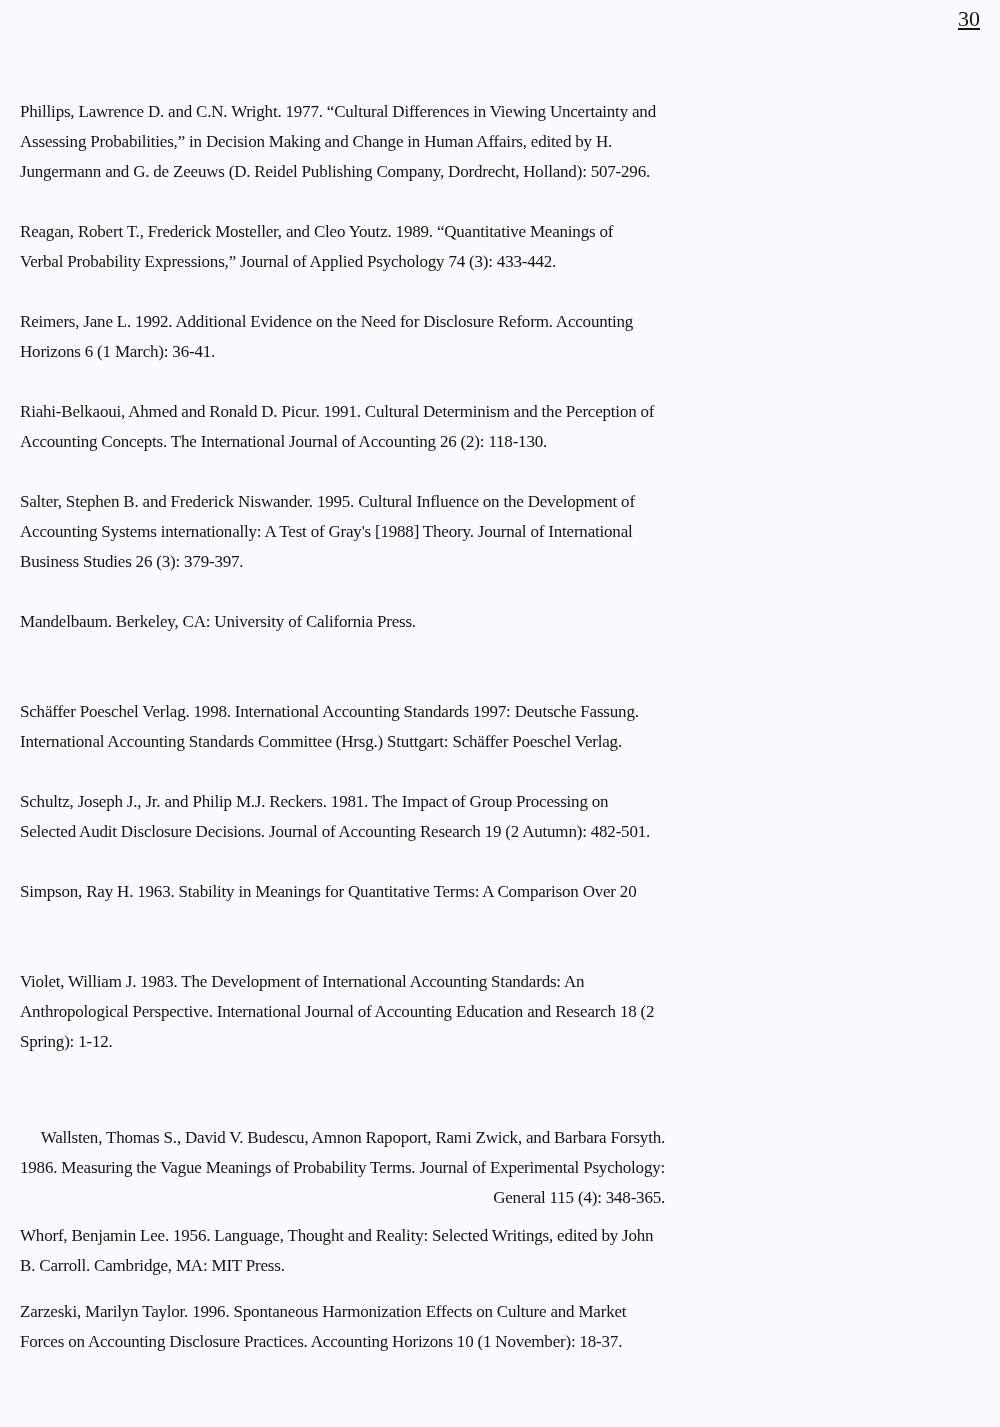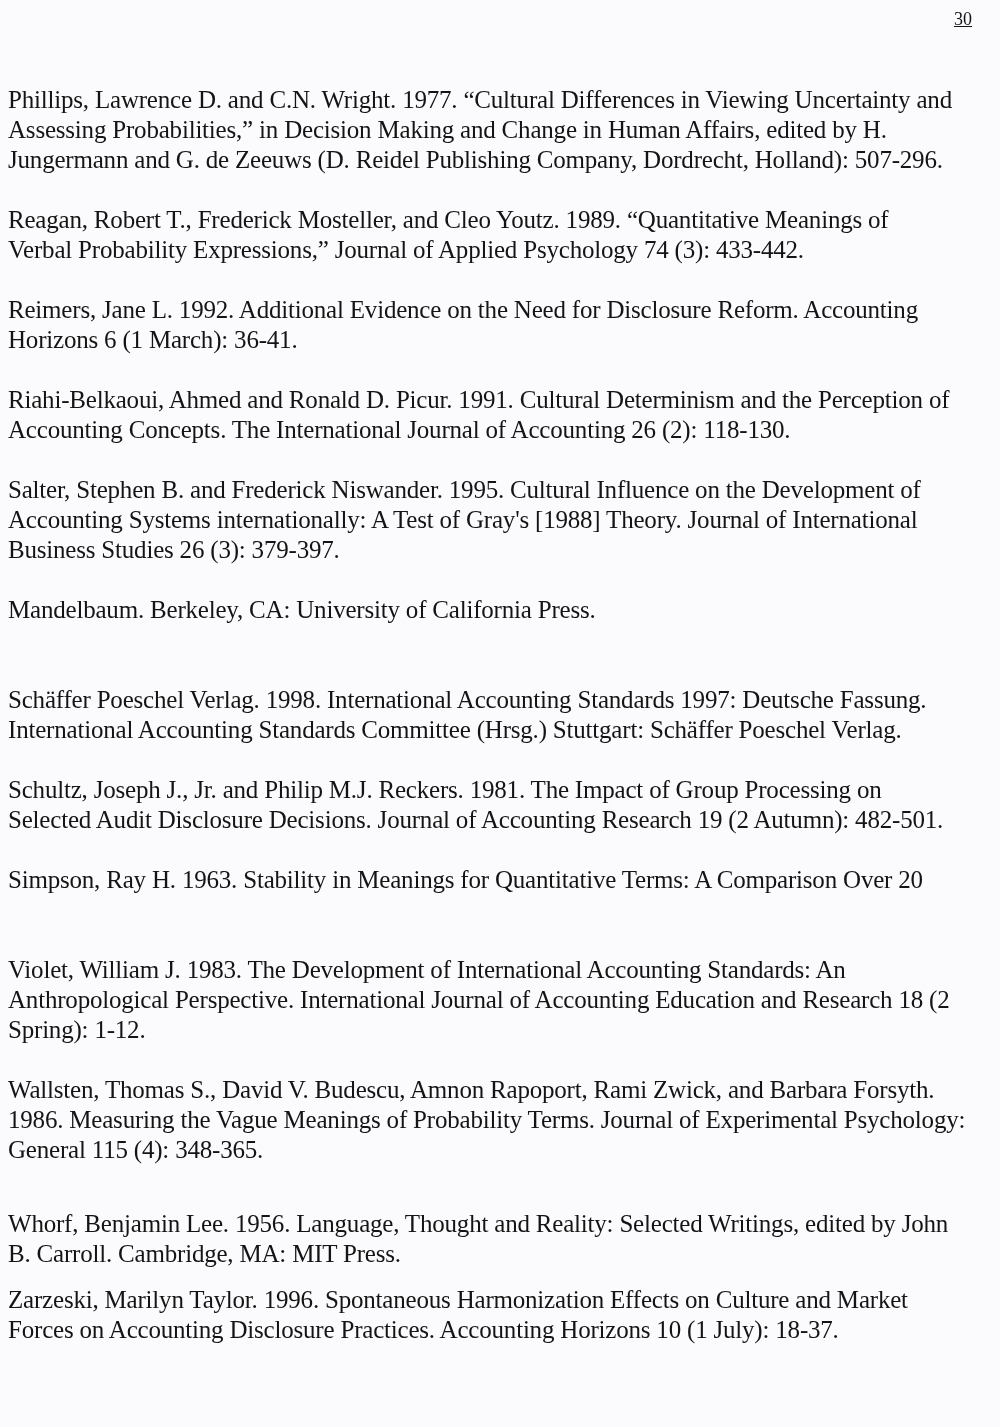--- a/index.html
+++ b/index.html
@@ -11,35 +11,35 @@
       height: 1427px;
       background: #fbfbfd;
       color: #141414;
       font-family: "Liberation Serif", serif;
       position: relative;
       overflow: hidden;
     }
     .page-number {
       position: absolute;
       top: 4px;
-      right: 28px;
-      font-size: 18px;
+      right: 20px;
+      font-size: 22px;
       line-height: 30px;
       text-decoration: underline;
     }
     .refs {
       position: absolute;
       left: 8px;
       top: 85px;
       width: 990px;
     }
     .ref {
-      font-size: 25px;
+      font-size: 17px;
       line-height: 30px;
-      margin: 0;
+      margin: 12px;
       letter-spacing: -0.2px;
       word-spacing: 0px;
     }
   </style>
 </head>
 <body>
 
 <div class="page-number">30</div>
 
 <div class="refs">
@@ -78,26 +78,26 @@
     <div>Selected Audit Disclosure Decisions. Journal of Accounting Research 19 (2 Autumn): 482-501.</div>
   </div>
   <div class="ref" style="position:absolute; top:780px;">
     <div>Simpson, Ray H. 1963. Stability in Meanings for Quantitative Terms: A Comparison Over 20</div>
   </div>
   <div class="ref" style="position:absolute; top:870px;">
     <div>Violet, William J. 1983. The Development of International Accounting Standards: An</div>
     <div>Anthropological Perspective. International Journal of Accounting Education and Research 18 (2</div>
     <div>Spring): 1-12.</div>
   </div>
-  <div class="ref" style="position:absolute; top:990px;">
+  <div class="ref" style="position:absolute; top:1026px;text-align:right;">
     <div>Wallsten, Thomas S., David V. Budescu, Amnon Rapoport, Rami Zwick, and Barbara Forsyth.</div>
     <div>1986. Measuring the Vague Meanings of Probability Terms. Journal of Experimental Psychology:</div>
     <div>General 115 (4):  348-365.</div>
   </div>
   <div class="ref" style="position:absolute; top:1124px;">
     <div>Whorf, Benjamin Lee. 1956. Language, Thought and Reality: Selected Writings, edited by John</div>
     <div>B. Carroll. Cambridge, MA: MIT Press.</div>
   </div>
   <div class="ref" style="position:absolute; top:1200px;">
     <div>Zarzeski, Marilyn Taylor. 1996. Spontaneous Harmonization Effects on Culture and Market</div>
-    <div>Forces on Accounting Disclosure Practices. Accounting Horizons 10 (1 July): 18-37.</div>
+    <div>Forces on Accounting Disclosure Practices. Accounting Horizons 10 (1 November): 18-37.</div>
   </div>
 </div>
 
 </body></html>

